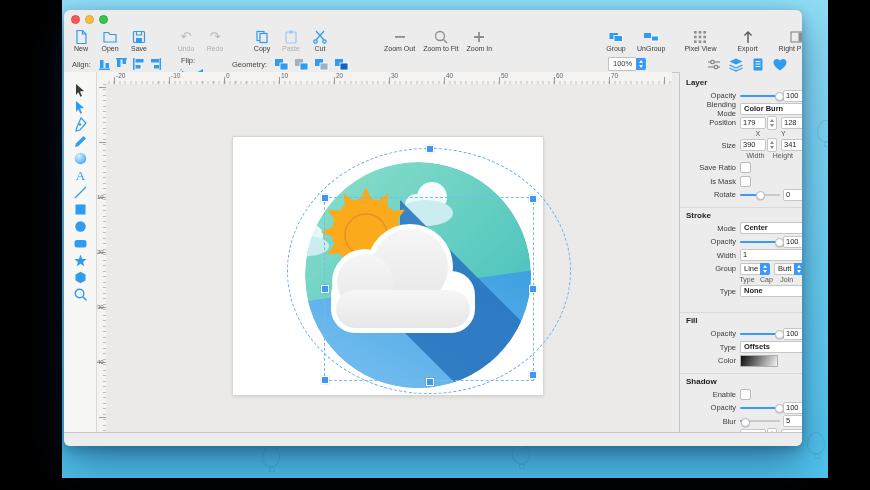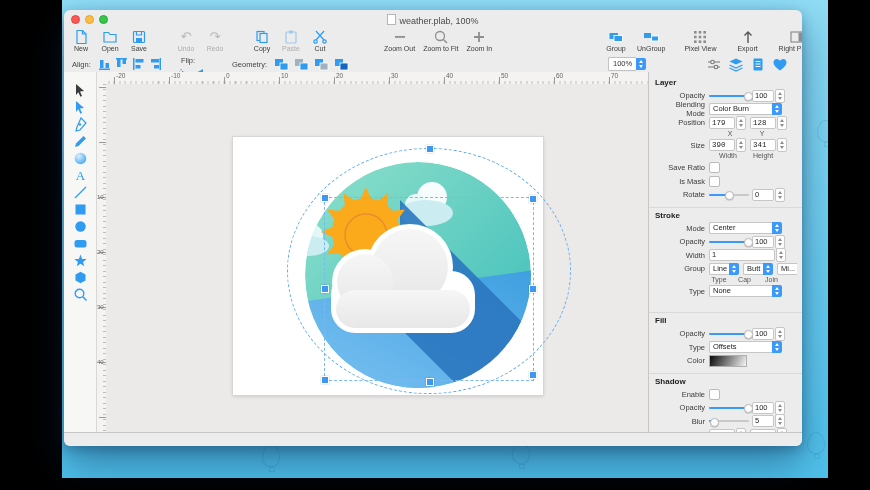--- a/index.html
+++ b/index.html
@@ -61,44 +61,44 @@
   .vruler .rl{position:absolute;left:0px;font-size:6px;color:#666;}
   .pasteboard{position:absolute;left:42px;top:74px;width:566px;bottom:13px;background:#EBEAE9;overflow:hidden;}
   .artboard{position:absolute;left:127px;top:53px;width:310px;height:258px;background:#fff;
     box-shadow:0 0 0 1px #D7D6D5,0 1px 4px rgba(0,0,0,.18);}
   .iconsvg{position:absolute;left:199px;top:78px;}
   .sel-ellipse{position:absolute;left:181px;top:64px;width:282px;height:244px;border:1px dashed #5FA9F2;border-radius:50%;}
   .sel-rect{position:absolute;left:218px;top:113px;width:208px;height:182px;border:1px dashed #79B8F4;}
   .handle{position:absolute;width:6px;height:6px;background:#3E97F0;border:1px solid #fff;box-shadow:0 0 1px rgba(0,0,0,.4);}
   .bottomstrip{position:absolute;left:0;right:0;bottom:0;height:13px;background:#ECECEC;border-top:1px solid #C6C6C6;border-radius:0 0 6px 6px;}
   
-  .rpanel{position:absolute;right:0;top:62px;width:154px;bottom:13px;background:#ECECEC;border-left:1px solid #C6C6C6;
+  .rpanel{position:absolute;right:0;top:62px;width:123px;bottom:13px;background:#ECECEC;border-left:1px solid #C6C6C6;
     padding:3px 5px 0 6px;box-sizing:border-box;font-size:7.5px;color:#333;}
   .sect{border-top:1px solid #D9D9D9;margin:5px -5px 2px -6px;padding:3px 5px 0 6px;}
   .sect.first{border-top:none;margin-top:0;}
   .shead{font-weight:bold;font-size:8px;color:#1d1d1d;margin-bottom:2px;}
   .prow{display:flex;align-items:center;height:13.5px;}
   .plabel{width:50px;text-align:right;padding-right:4px;color:#3b3b3b;flex:none;}
   .slider{position:relative;width:40px;height:8px;flex:none;margin-right:3px;}
   .slider .tr{position:absolute;left:0;right:0;top:3.2px;height:1.6px;background:#C9C9C9;border-radius:1px;}
   .slider .sf{position:absolute;left:0;top:3.2px;height:1.6px;background:#3B99FC;border-radius:1px;}
   .slider .knob{position:absolute;top:0.5px;width:7px;height:7px;border-radius:50%;background:#FDFDFD;
     border:1px solid #BDBDBD;box-shadow:0 .5px 1px rgba(0,0,0,.25);margin-left:-4px;}
   .field{background:#fff;border:1px solid #C6C6C6;border-radius:2px;height:10px;line-height:10px;
     padding:0 2px;color:#222;flex:none;}
-  .w20{width:16px;} .w24{width:20px;font-family:Liberation Mono, monospace;} .w60{width:60px;}
+  .w20{width:16px;} .w24{width:20px;} .w60{width:60px;}
   .stepper{width:8px;height:12px;background:#FDFDFD;border:1px solid #C6C6C6;border-radius:2px;
     position:relative;flex:none;margin-left:1px;}
   .stepper::before,.stepper::after{content:"";position:absolute;left:1.5px;border-left:2.5px solid transparent;border-right:2.5px solid transparent;}
   .stepper::before{top:2px;border-bottom:3px solid #8c8c8c;}
   .stepper::after{bottom:2px;border-top:3px solid #8c8c8c;}
   .select{display:flex;align-items:center;height:12px;flex:none;}
   .select .tx{background:#fff;border:1px solid #C6C6C6;border-right:none;border-radius:2px 0 0 2px;
     height:10px;line-height:10px;padding:0 3px;color:#222;white-space:nowrap;overflow:hidden;}
-  .select.wide .tx{width:56px;}
+  .select.wide .tx{width:56px;font-weight:bold;}
   .select.small .tx{width:13px;}
   .checkbox{width:9px;height:9px;background:#fff;border:1px solid #BBB;border-radius:2px;flex:none;}
   .subrow{height:9px;display:flex;font-size:7px;color:#555;}
   .swatch-grad{width:36px;height:10px;background:linear-gradient(115deg,#0a0a0a,#f5f5f5);border:1px solid #AFAFAF;}
   .gap2{width:4px;flex:none;}
 </style>
 </head>
 <body>
 
 <div class="desktop" id="desktop">
@@ -117,21 +117,20 @@
 <div class="band right"></div>
 <div class="band bottom"></div>
 
 <div class="window">
   <div class="titlebar">
     <div class="lights">
       <span class="light" style="background:#FC5753;border:1px solid #DF4744;"></span>
       <span class="light" style="background:#FDBC40;border:1px solid #DEA23A;"></span>
       <span class="light" style="background:#34C748;border:1px solid #2DA73E;"></span>
     </div>
-    <div class="title"><span class="docico"></span><span>weather.plab, 100%</span></div>
   </div>
 
   <div class="toolbar1">
     <div class="tbc" style="left:5px;gap:5px;" id="tbLeft">
         <div class="tb-item">
           <span class="ic">
             <svg width="16" height="16" viewBox="0 0 16 16">
               <path fill="none" stroke="#2F9CF1" stroke-width="1.2" d="M4 1.5h5.5L13 5v9.5H4z"></path>
               <path fill="none" stroke="#2F9CF1" stroke-width="1.2" d="M9.5 1.5V5H13"></path>
             </svg>

